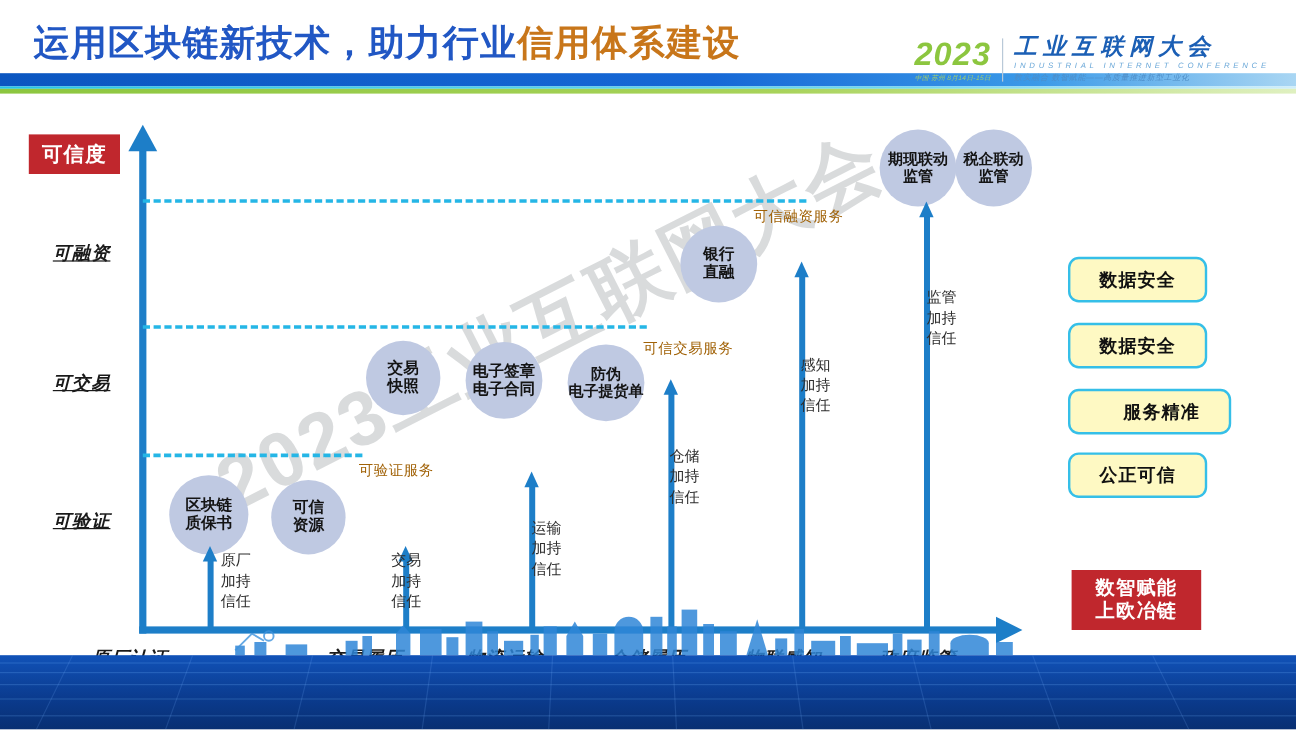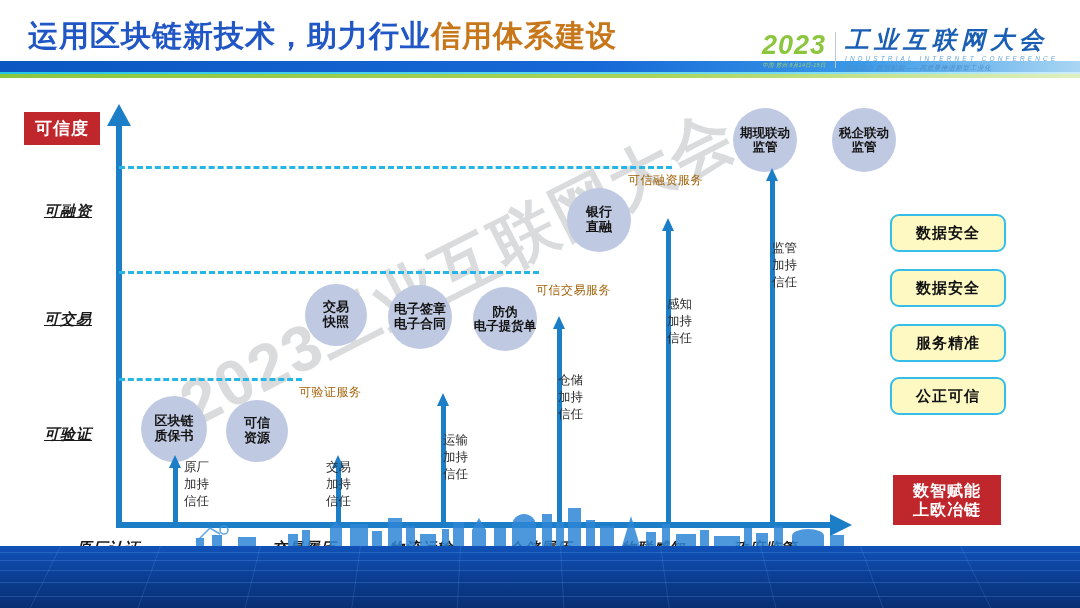--- a/index.html
+++ b/index.html
@@ -35,21 +35,21 @@
   .logo-left{display:flex;flex-direction:column;align-items:center;padding-right:9px;}
   .logo-year{
     font-size:27px;font-weight:bold;color:#8cc63f;letter-spacing:1px;line-height:1;
   }
   .logo-sub{
     font-size:5.5px;color:#a3cf6b;letter-spacing:.3px;margin-top:3px;white-space:nowrap;
   }
   .logo-div{width:1px;height:36px;background:#b9c9d8;margin-right:9px;}
   .logo-right{display:flex;flex-direction:column;}
   .logo-cn{
-    font-size:24px;font-weight:bold;color:#1b5fb5;letter-spacing:5px;line-height:1.05;white-space:nowrap;
+    font-size:19px;font-weight:bold;color:#1b5fb5;letter-spacing:5px;line-height:1.05;white-space:nowrap;
   }
   .logo-en{
     font-size:6.5px;color:#6ba8d8;letter-spacing:3.1px;white-space:nowrap;margin-top:2px;
   }
   .logo-tag{
     font-size:6.6px;color:#4e8dc7;letter-spacing:.6px;white-space:nowrap;margin-top:2px;
   }
 
   
   .watermark{
@@ -221,21 +221,21 @@
 电子提货单</span>
   </div>
   <div class="bubble" style="left:567px;top:188px;width:64px;height:64px;font-size:13px;">
     <span>银行
 直融</span>
   </div>
   <div class="bubble" style="left:733px;top:108px;width:64px;height:64px;font-size:12.5px;">
     <span>期现联动
 监管</span>
   </div>
-  <div class="bubble" style="left:832px;top:108px;width:64px;height:64px;font-size:12.5px;">
+  <div class="bubble" style="left:796px;top:108px;width:64px;height:64px;font-size:12.5px;">
     <span>税企联动
 监管</span>
   </div>
 
   <div class="varrow" style="left:169px;top:455px;height:68px;">
     <div class="shaft" style="height:56px;"></div>
     <div class="head"></div>
   </div>
   <div class="varrow-label" style="left:184px;top:459px;">原厂
 加持
@@ -280,21 +280,21 @@
   <div class="varrow-label" style="left:772px;top:240px;">监管
 加持
 信任</div>
 
   <div class="pill" style="left:890px;top:214px;">
     <span>数据安全</span>
   </div>
   <div class="pill" style="left:890px;top:269px;">
     <span>数据安全</span>
   </div>
-  <div class="pill" style="left:890px;top:324px;">
+  <div class="pill" style="left:890px;top:324px;padding-left:20px;">
     <span>服务精准</span>
   </div>
   <div class="pill" style="left:890px;top:377px;">
     <span>公正可信</span>
   </div>
 
   <div class="redbox">
     <div>数智赋能</div>
     <div>上欧冶链</div>
   </div>

